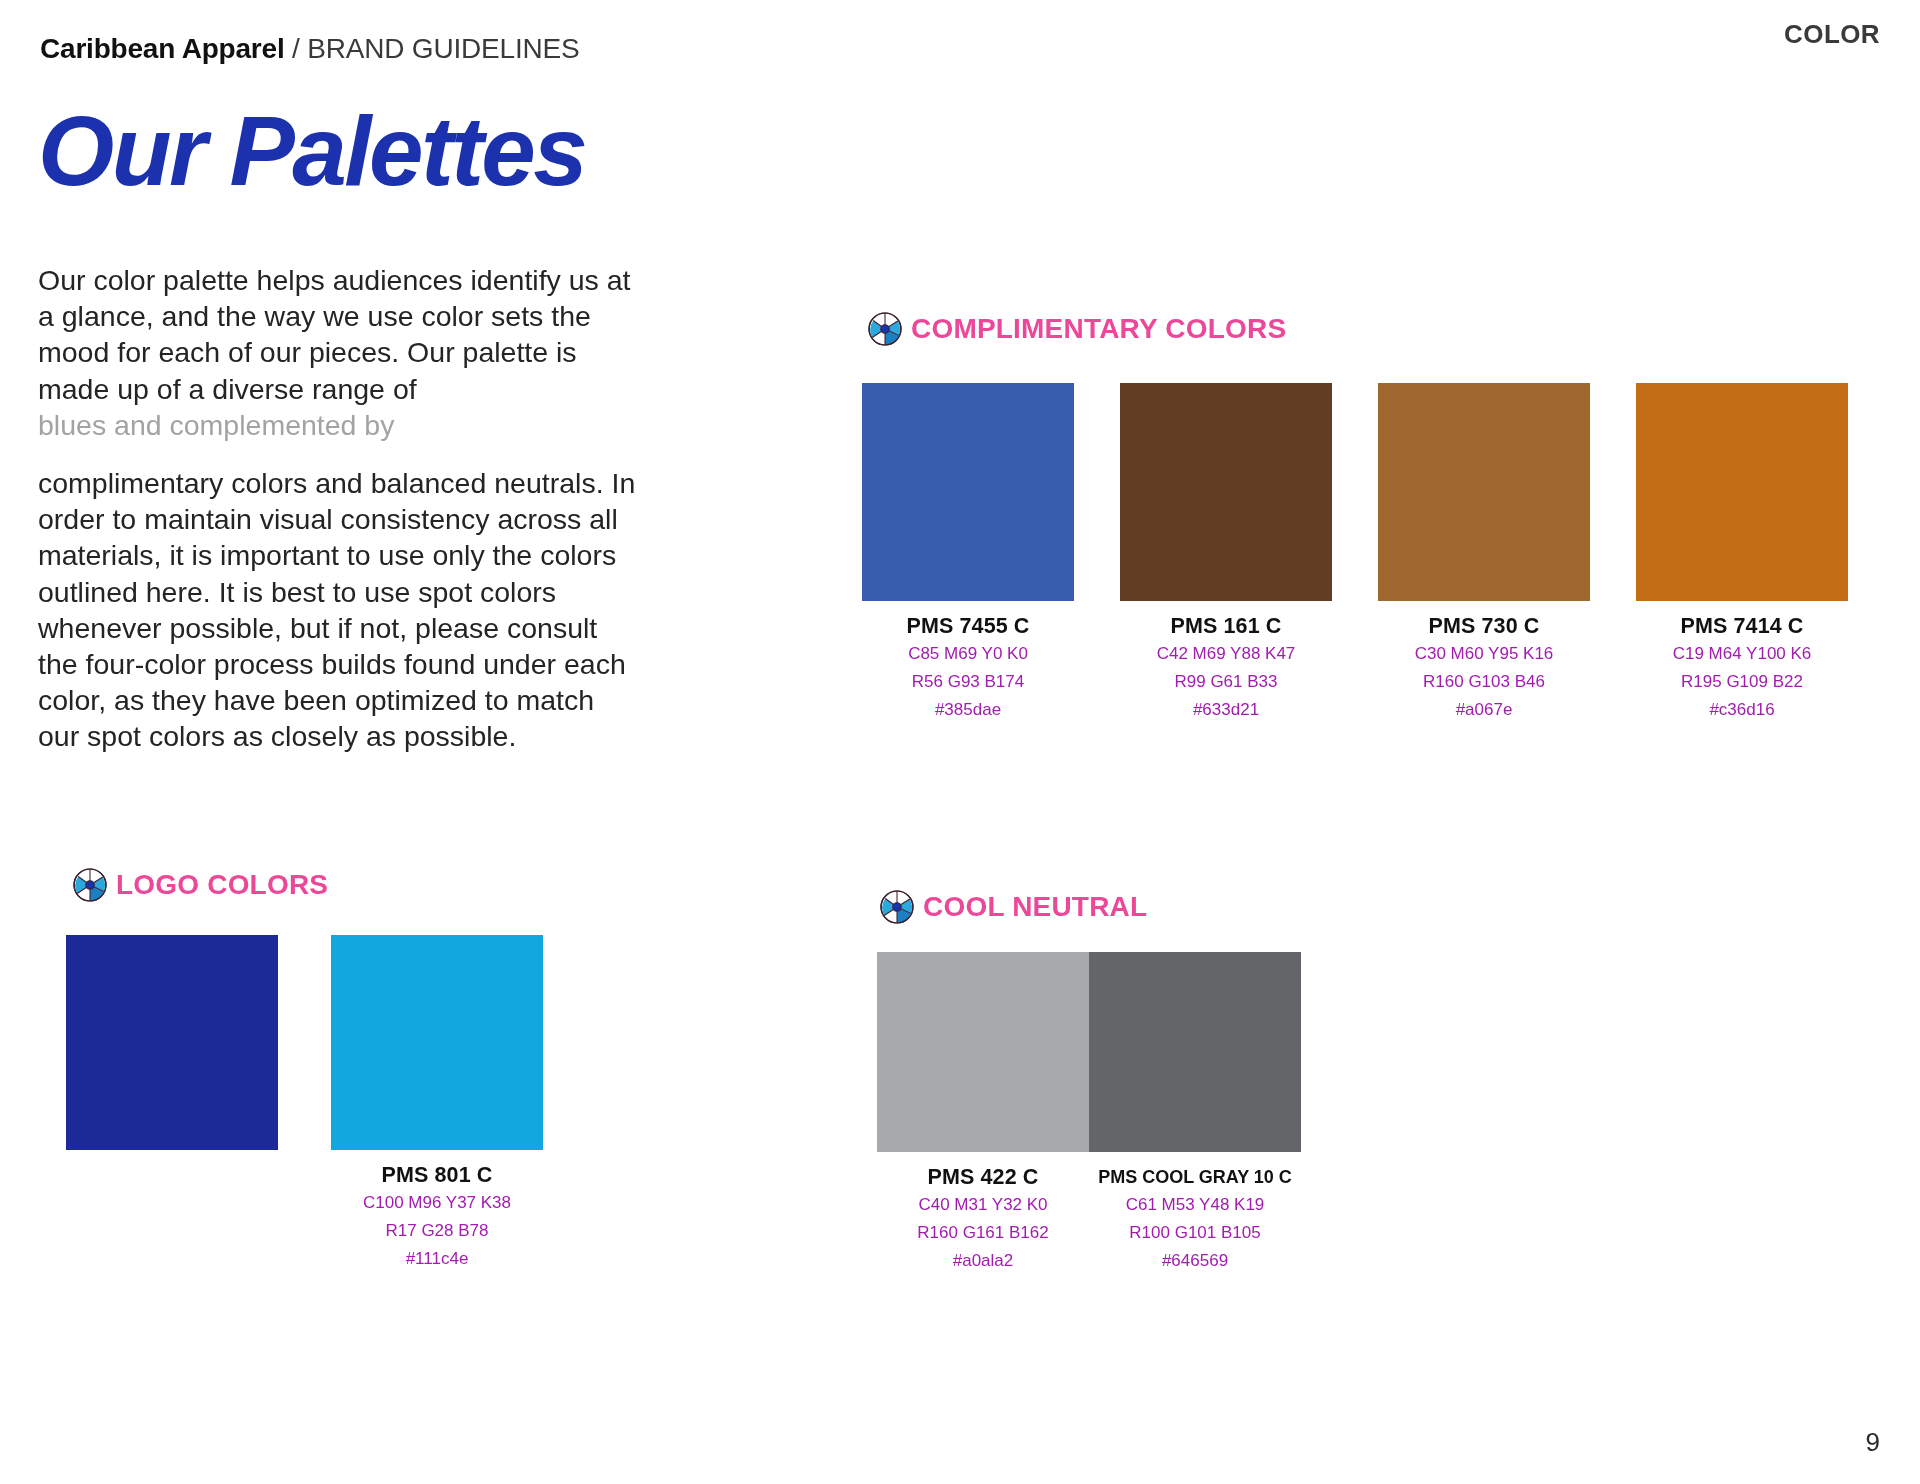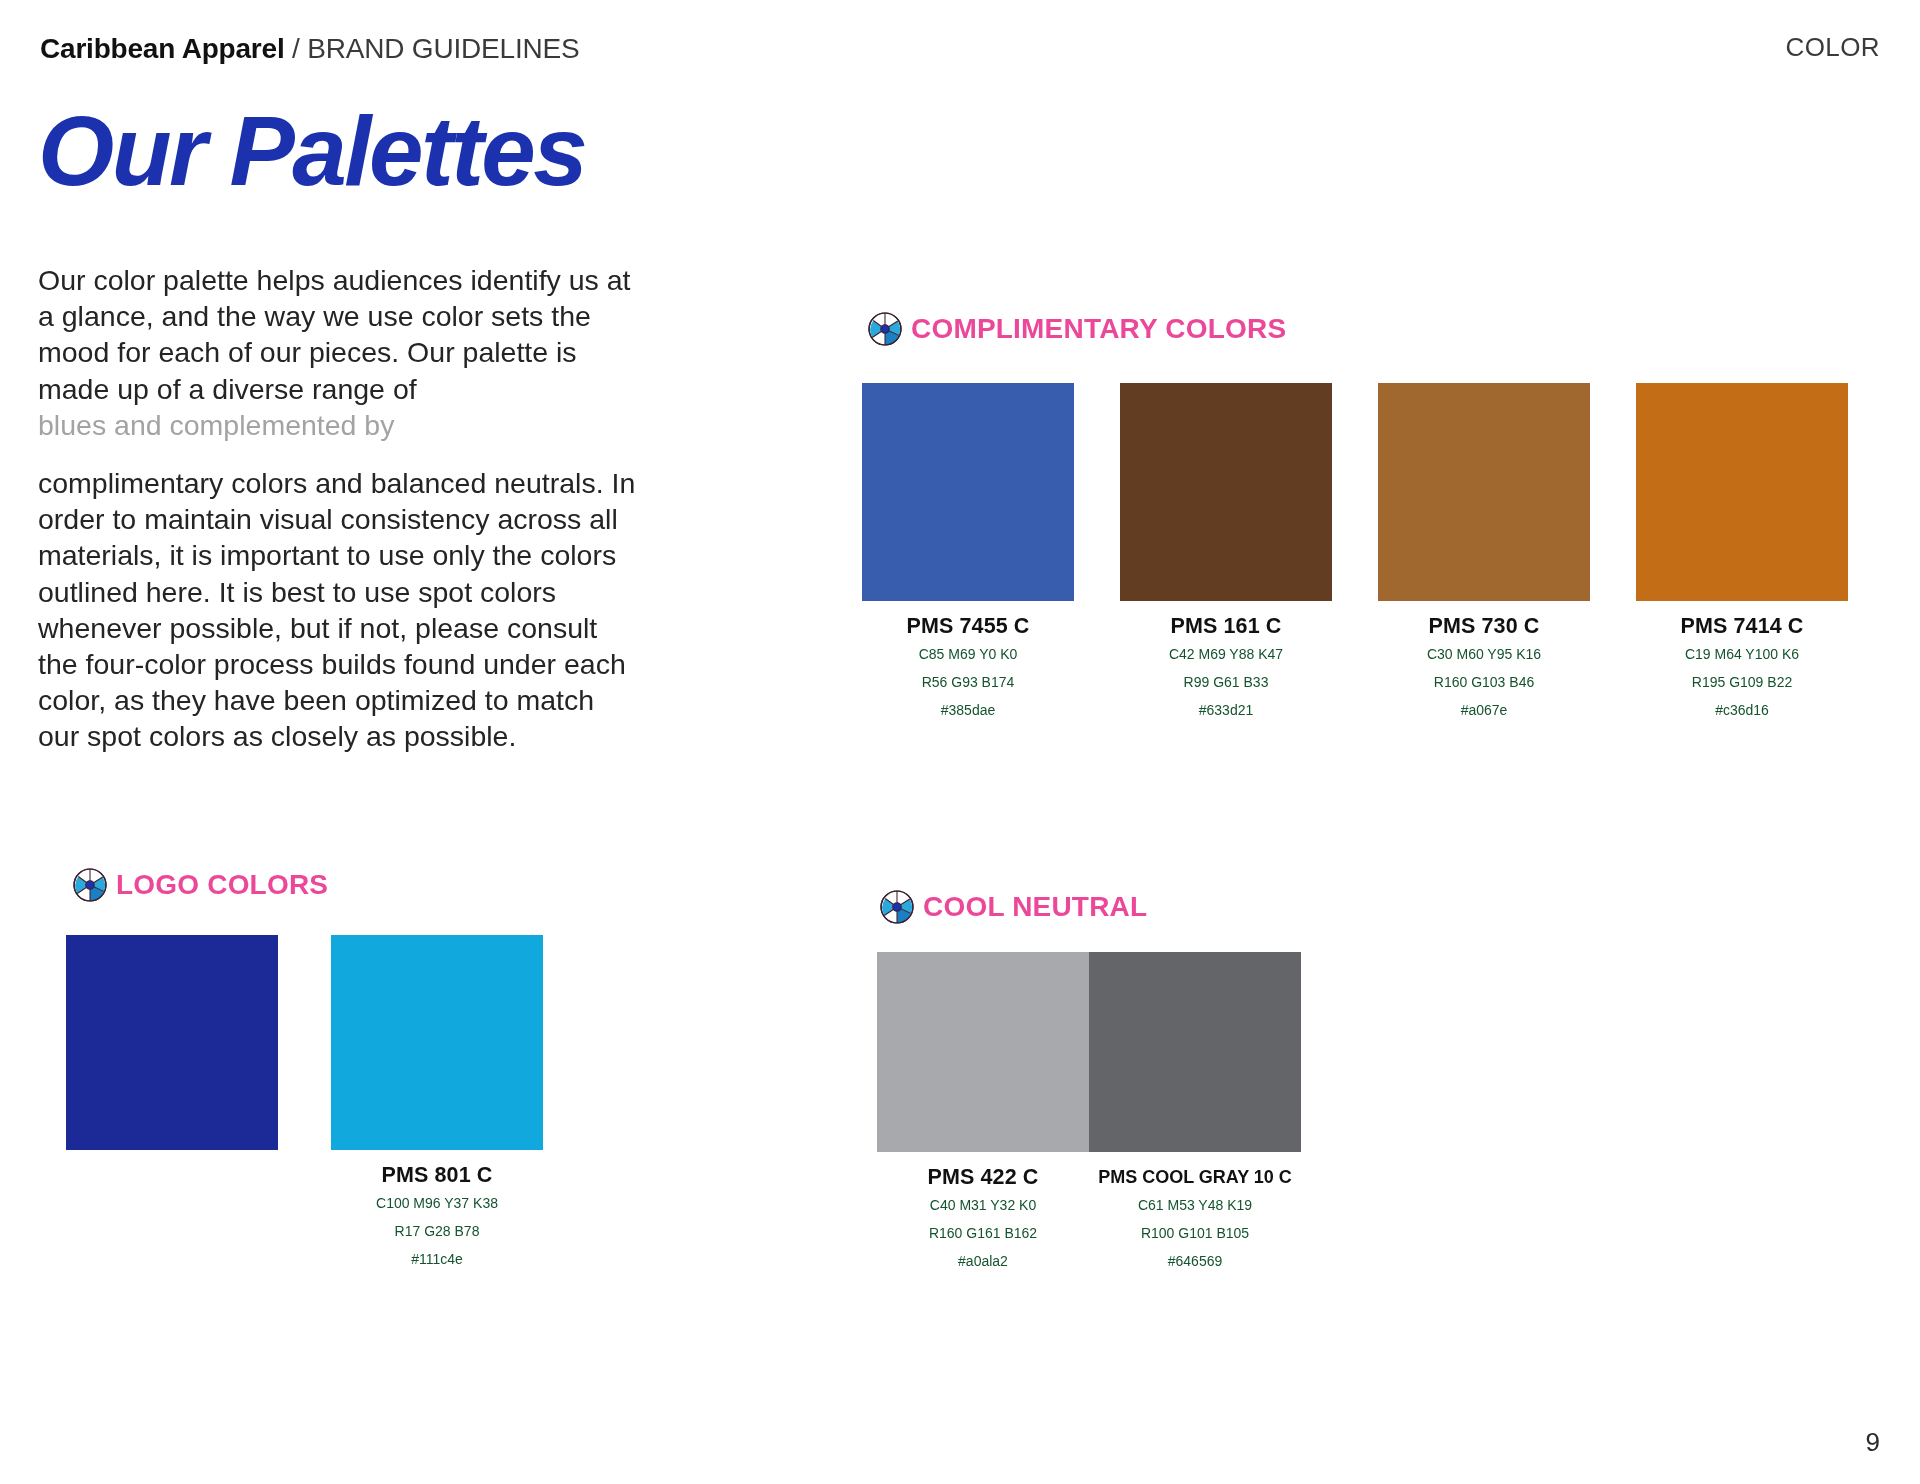--- a/index.html
+++ b/index.html
@@ -40,24 +40,25 @@
     font-weight: normal;
     color: #3a3a3a;
   }
   .brand-sub {
     font-weight: normal;
     color: #3a3a3a;
   }
   .header-right {
     position: absolute;
     right: 0;
-    top: 14px;
+    top: 1px;
     font-size: 26px;
     color: #3a3a3a;
     letter-spacing: 0.4px;
+    font-weight: bold;
   }
 
   
   .page-title {
     position: absolute;
     left: 38px;
     top: 102px;
     font-size: 98px;
     line-height: 1;
     font-weight: bold;
@@ -132,22 +133,22 @@
     font-weight: bold;
     color: #111111;
     line-height: 27px;
     letter-spacing: 0.1px;
   }
   .swatch-pms.long {
     font-size: 18px;
     letter-spacing: 0px;
   }
   .swatch-line {
-    font-size: 14px;
-    color: #14532d;
+    font-size: 17px;
+    color: #a21caf;
     line-height: 28px;
   }
 
   
   .page-number {
     position: absolute;
     right: 40px;
     bottom: 26px;
     font-size: 26px;
     color: #2b2b2b;

